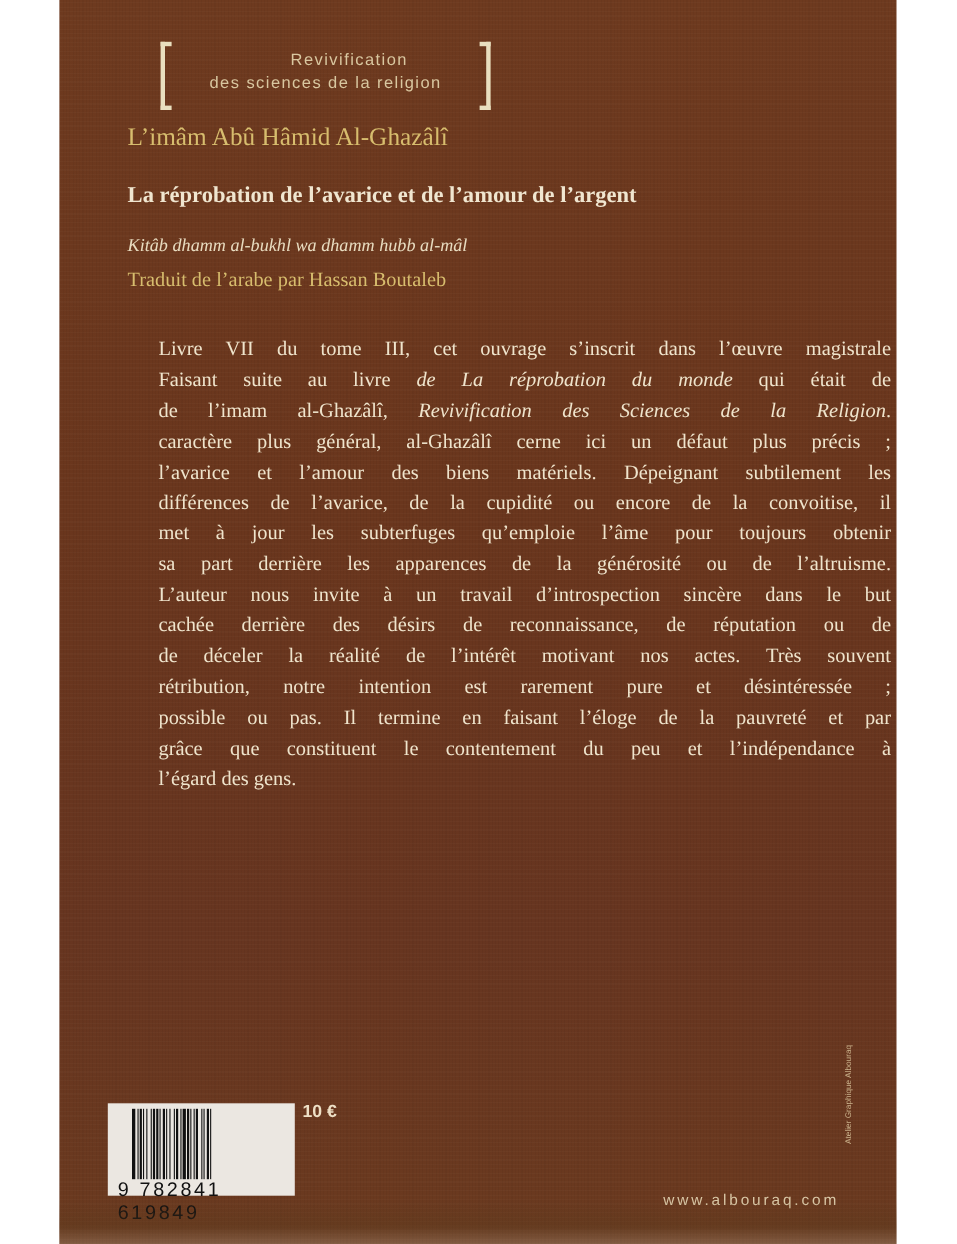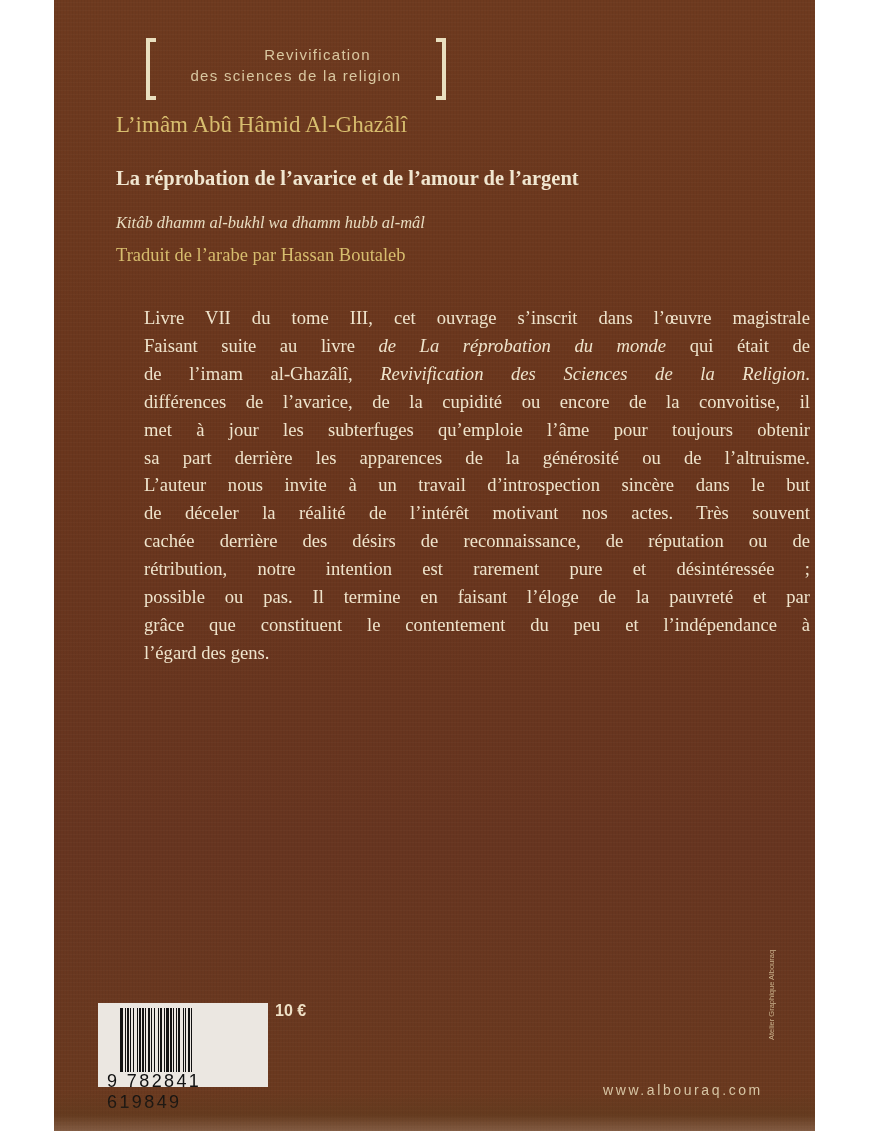--- a/index.html
+++ b/index.html
@@ -100,26 +100,28 @@
 
   <div class="author">L’imâm Abû Hâmid Al-Ghazâlî</div>
   <div class="title">La réprobation de l’avarice et de l’amour de l’argent</div>
   <div class="subtitle">Kitâb dhamm al-bukhl wa dhamm hubb al-mâl</div>
   <div class="translator">Traduit de l’arabe par Hassan Boutaleb</div>
 
   <div class="summary">
     <span class="line">Livre VII du tome III, cet ouvrage s’inscrit dans l’œuvre magistrale</span>
     <span class="line"><span>Faisant suite au livre </span><em>de La réprobation du monde</em><span> qui était de</span></span>
     <span class="line"><span>de l’imam al-Ghazâlî, </span><em>Revivification des Sciences de la Religion</em><span>.</span></span>
+    <span class="line">caractère plus général, al-Ghazâlî cerne ici un défaut plus précis ;</span>
+    <span class="line">l’avarice et l’amour des biens matériels. Dépeignant subtilement les</span>
     <span class="line">différences de l’avarice, de la cupidité ou encore de la convoitise, il</span>
     <span class="line">met à jour les subterfuges qu’emploie l’âme pour toujours obtenir</span>
     <span class="line">sa part derrière les apparences de la générosité ou de l’altruisme.</span>
     <span class="line">L’auteur nous invite à un travail d’introspection sincère dans le but</span>
+    <span class="line">cachée derrière des désirs de reconnaissance, de réputation ou de</span>
     <span class="line">de déceler la réalité de l’intérêt motivant nos actes. Très souvent</span>
-    <span class="line">cachée derrière des désirs de reconnaissance, de réputation ou de</span>
     <span class="line">rétribution, notre intention est rarement pure et désintéressée ;</span>
     <span class="line">possible ou pas. Il termine en faisant l’éloge de la pauvreté et par</span>
     <span class="line">grâce que constituent le contentement du peu et l’indépendance à</span>
     <span class="line last">l’égard des gens.</span>
   </div>
 
   <div class="barcode-box">
     <div class="barcode-bars">
         <span style="width: 3px; flex: 0 0 3px; height: 100%;"></span>
         <span class="gap" style="width: 2px; flex: 0 0 2px;"></span>

